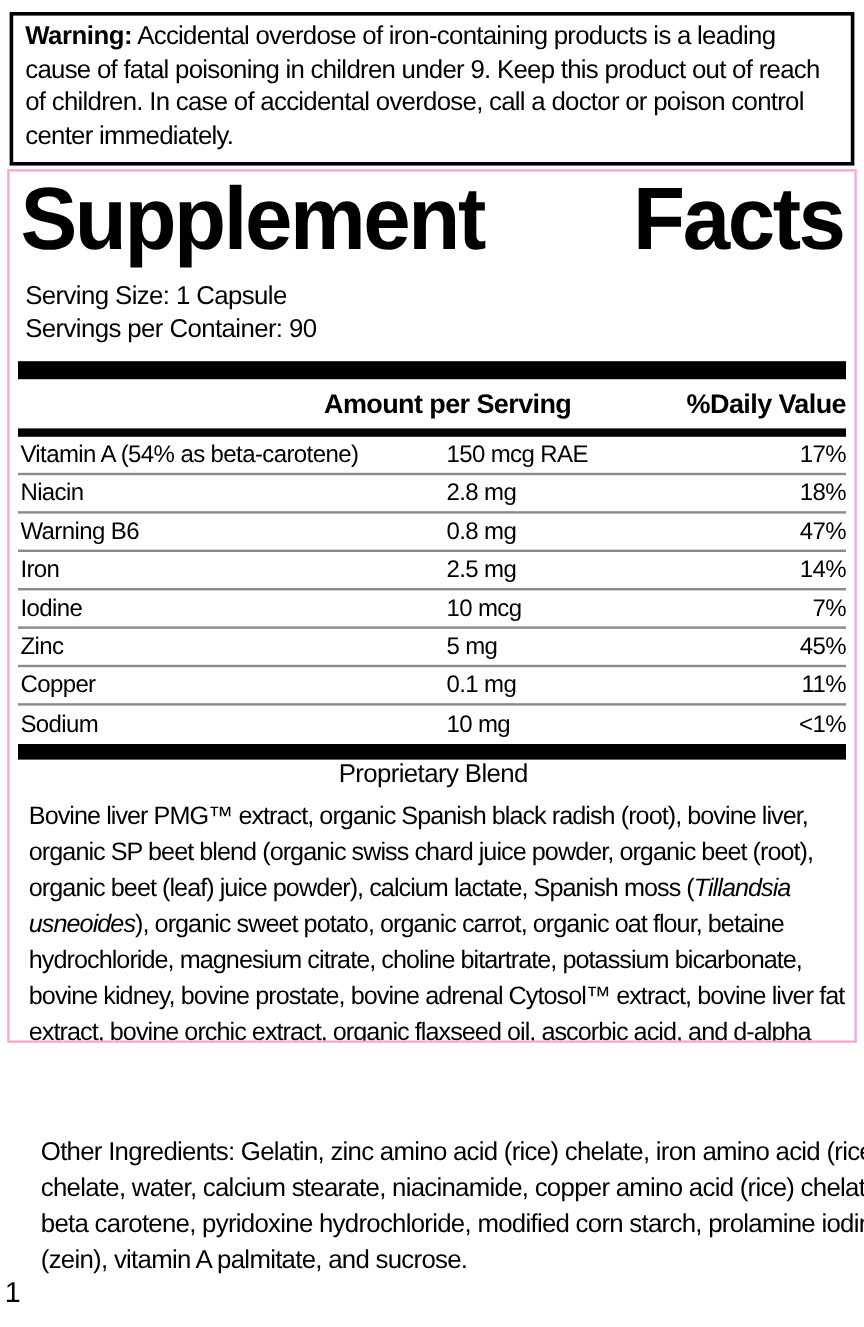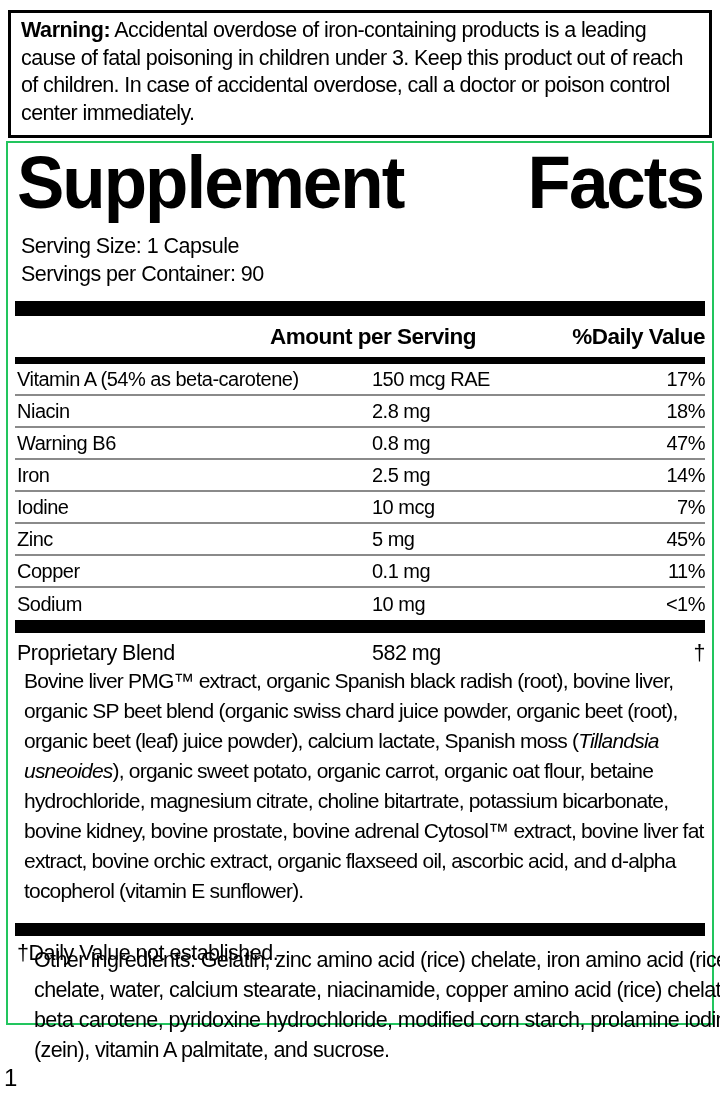--- a/index.html
+++ b/index.html
@@ -16,22 +16,22 @@
     position: absolute; left: 8px; top: 10px; right: 8px;
     border: 3px solid #000;
     padding: 4px 10px 8px 10px;
     font-size: 21.5px; line-height: 27.5px;
     letter-spacing: -0.6px;
   }
   .warning-box b { letter-spacing: -0.4px; }
 
   
   .panel {
-    position: absolute; left: 6px; top: 141px; right: 6px; height: 884px;
-    border: 2px solid #22c55e;
+    position: absolute; left: 6px; top: 141px; right: 6px; height: 728px;
+    border: 2px solid #f9a8d4;
     padding: 2px 7px 0 7px;
     overflow: hidden;
   }
 
   .title-row {
     display: flex; justify-content: space-between;
     font-weight: bold; font-size: 71px; line-height: 73px;
     letter-spacing: -2px;
     padding: 0 2px;
     transform: scaleY(1.04); transform-origin: top left;
@@ -59,23 +59,24 @@
     border-bottom: 2px solid #8a8a8a;
     font-size: 20px; letter-spacing: -0.5px;
     padding-left: 2px;
   }
   .rows .row:last-child { border-bottom: none; }
   .c-name { flex: 0 0 355px; }
   .c-amt  { flex: 1; }
   .c-dv   { text-align: right; }
 
   .blend-row {
-    display: flex; align-items: flex-end;
+    display: flex; align-items: center;
     height: 33px; font-size: 21.5px; letter-spacing: -0.5px;
     padding-left: 2px;
+    flex-direction: column;
   }
   .blend-desc {
     font-size: 21px; line-height: 30px;
     letter-spacing: -0.8px;
     padding: 0 0 17px 9px;
   }
   .blend-desc i { letter-spacing: -0.8px; }
 
   .footnote {
     font-size: 21.5px; line-height: 31px; letter-spacing: -0.5px;
@@ -89,21 +90,21 @@
   }
   .page-number {
     position: absolute; left: 4px; top: 1064px;
     font-size: 24px; letter-spacing: -0.5px;
   }
 </style>
 </head>
 <body>
 
 <div class="warning-box">
-  <b>Warning:</b><span> Accidental overdose of iron-containing products is a leading cause of fatal poisoning in children under 3. Keep this product out of reach of children. In case of accidental overdose, call a doctor or poison control center immediately.</span>
+  <b>Warning:</b><span> Accidental overdose of iron-containing products is a leading cause of fatal poisoning in children under 9. Keep this product out of reach of children. In case of accidental overdose, call a doctor or poison control center immediately.</span>
 </div>
 
 <div class="panel">
   <div class="title-row">
     <span>Supplement</span>
     <span>Facts</span>
   </div>
 
   <div class="serving-block">
     <div>Serving Size: 1 Capsule</div>

